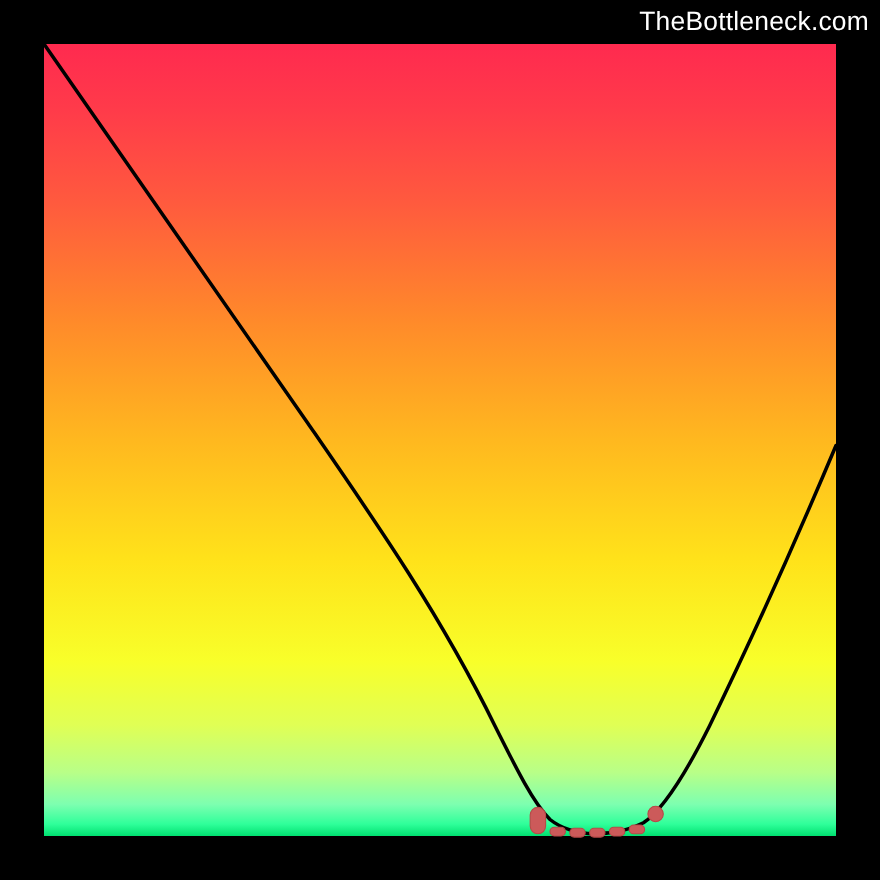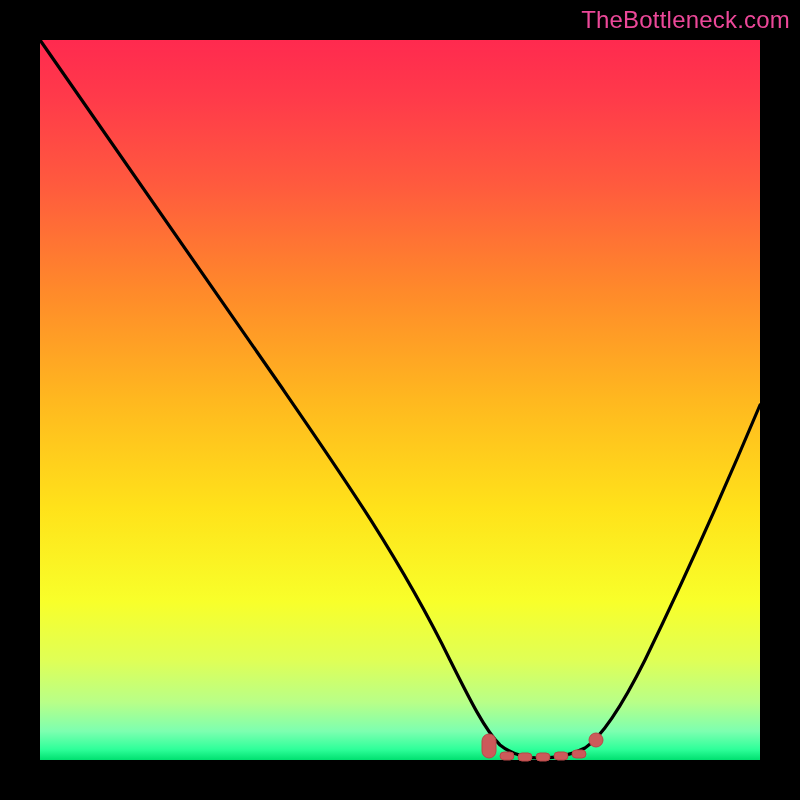--- a/index.html
+++ b/index.html
@@ -52,21 +52,21 @@
     left: 0;
     top: 0;
     width: 100%;
     height: 100%;
     overflow: visible;
   }
   .watermark {
     position: absolute;
     top: 6px;
     right: 10px;
-    color: #ec4899;
+    color: #ffffff;
     font-size: 24px;
     font-weight: 500;
     letter-spacing: 0.2px;
     user-select: none;
   }
 </style>
 </head>
 <body>
 
 <div class="frame">

